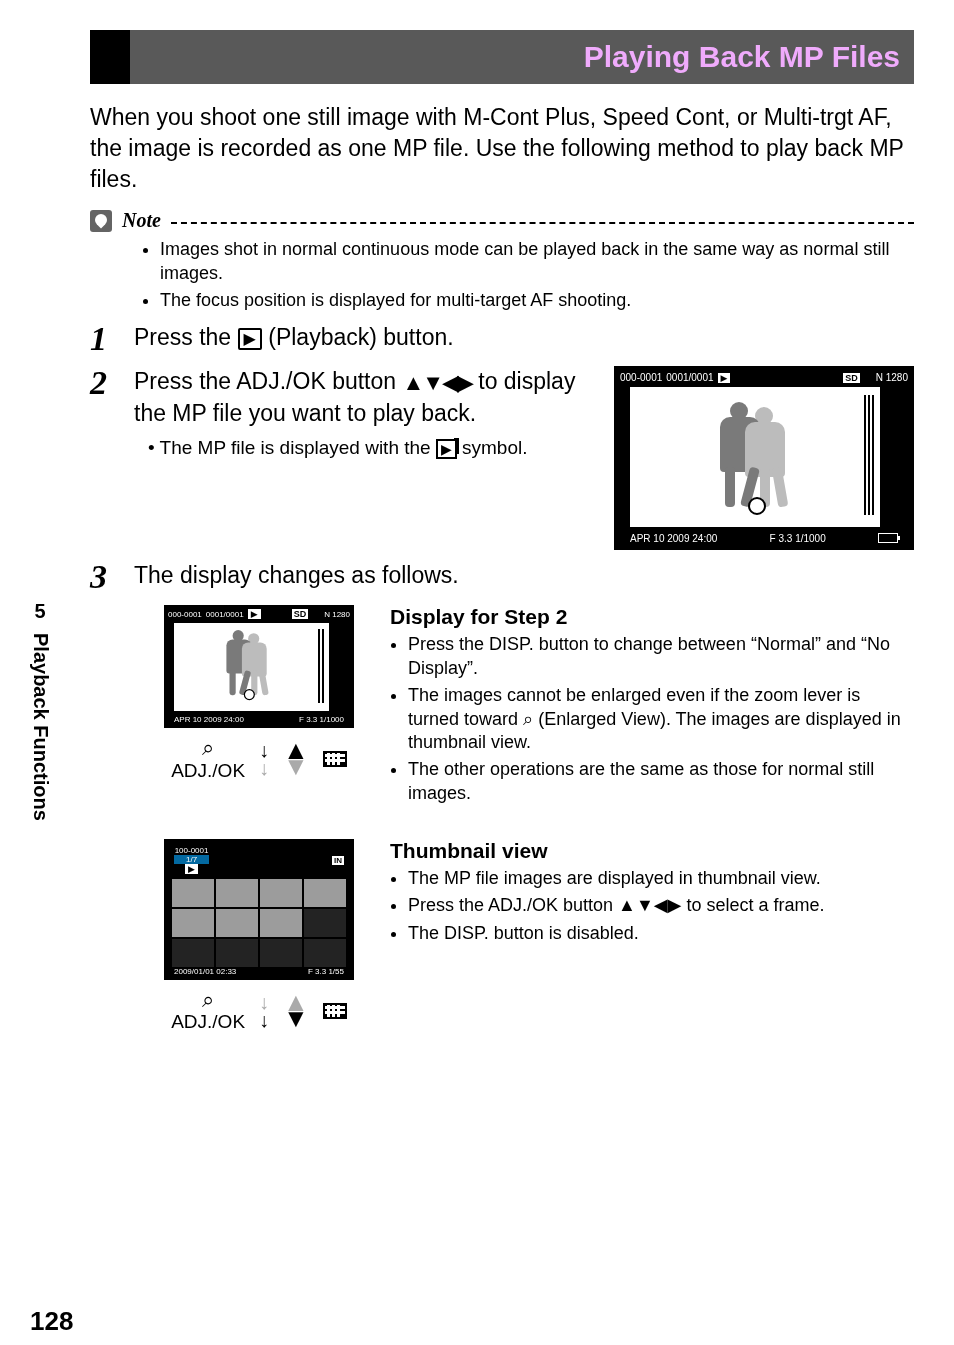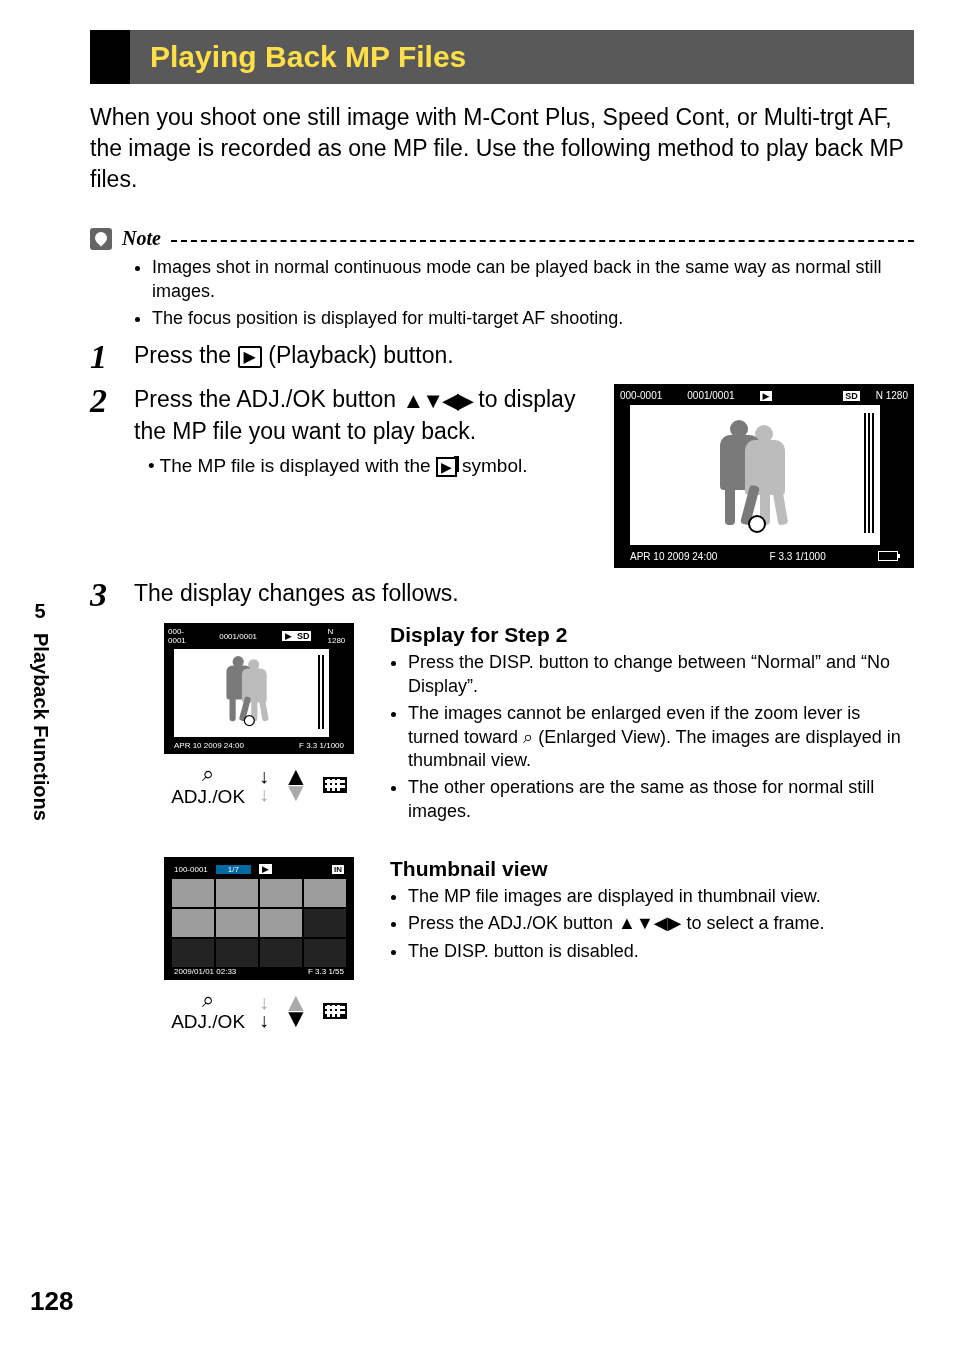--- a/index.html
+++ b/index.html
@@ -10,38 +10,39 @@
     background: #fff;
     position: relative;
     color: #000;
   }
   .page {
     padding: 30px 40px 20px 90px;
     position: relative;
   }
   .title-bar {
     background: #595959;
-    color: #fde047;
+    color: #f0abfc;
     font-weight: bold;
     font-size: 30px;
     padding: 10px 14px 10px 60px;
     position: relative;
     margin-bottom: 18px;
+    text-align: right;
   }
   .title-bar::before {
     content: "";
     position: absolute;
     left: 0; top: 0; bottom: 0;
     width: 40px;
     background: #000;
   }
   .intro {
     font-size: 23px;
     line-height: 1.35;
-    margin-bottom: 32px;
+    margin-bottom: 14px;
   }
   .note-row {
     display: flex;
     align-items: center;
     gap: 10px;
     margin-bottom: 6px;
   }
   .note-icon {
     width: 22px; height: 22px;
     background: #646464;
@@ -68,21 +69,21 @@
     flex: 1;
     border-top: 2px dashed #000;
     height: 0;
     margin-top: 4px;
   }
   .note-list {
     font-size: 18px;
     margin-left: 52px;
     margin-bottom: 10px;
   }
-  .note-list li { list-style: disc; margin-left: 10px; margin-bottom: 4px; line-height:1.3;}
+  .note-list li { list-style: disc; margin-left: 18px; margin-bottom: 4px; line-height:1.3;}
   .step {
     display: flex;
     gap: 14px;
     margin-top: 10px;
   }
   .step-num {
     font-family: "Brush Script MT", "Comic Sans MS", cursive;
     font-style: italic;
     font-weight: bold;
     font-size: 34px;
@@ -127,21 +128,21 @@
   .fig-large {
     width: 300px;
     background: #000;
     color: #fff;
     font-size: 10px;
     padding: 6px;
     position: relative;
     flex-shrink: 0;
   }
   .fig-topbar { display:flex; justify-content:space-between; font-size:10px; color:#fff; margin-bottom:4px;}
-  .fig-topbar .left { display:flex; gap:25px; align-items:center;}
+  .fig-topbar .left { display:flex; gap:4px; align-items:center;}
   .fig-topbar .right { display:flex; gap:16px; align-items:center;}
   .sd-badge { background:#fff; color:#000; font-weight:bold; padding:0 2px; font-size:9px;}
   .play-sym { background:#fff; color:#000; padding:0 3px; font-size:9px;}
   .fig-inner {
     background: #fff;
     width: 250px;
     height: 140px;
     margin: 4px 0 6px 10px;
     position: relative;
     overflow: hidden;
@@ -196,21 +197,21 @@
   }
   .sidebar .vtext {
     writing-mode: vertical-rl;
     font-weight: bold;
     font-size: 20px;
     margin: 0 auto;
   }
   .page-num {
     position: absolute;
     left: 30px;
-    bottom: 28px;
+    bottom: 8px;
     font-weight: bold;
     font-size: 26px;
   }
 
   .step3-content {
     margin-top: 14px;
   }
   .pair {
     display: flex;
     gap: 26px;
@@ -428,21 +429,21 @@
               <li>The images cannot be enlarged even if the zoom lever is turned toward ⌕ (Enlarged View). The images are displayed in thumbnail view.</li>
               <li>The other operations are the same as those for normal still images.</li>
             </ul>
           </div>
         </div>
 
         <div class="pair">
           <div class="thumb-col">
             <div class="fig-small fig-grid">
               <div class="fig-grid-top">
-                <span style="display:flex;gap:8px;align-items:center;">
+                <span style="display:flex;align-items:center;flex-direction:column;">
                   <span>100-0001</span>
                   <span style="background:#0369a1;padding:0 12px;">1/7</span>
                   <span class="play-sym">▶</span>
                 </span>
                 <span class="in-badge">IN</span>
               </div>
               <div class="grid">
                 <div class="cell filled"></div>
                   <div class="cell filled"></div>
                   <div class="cell filled"></div>

